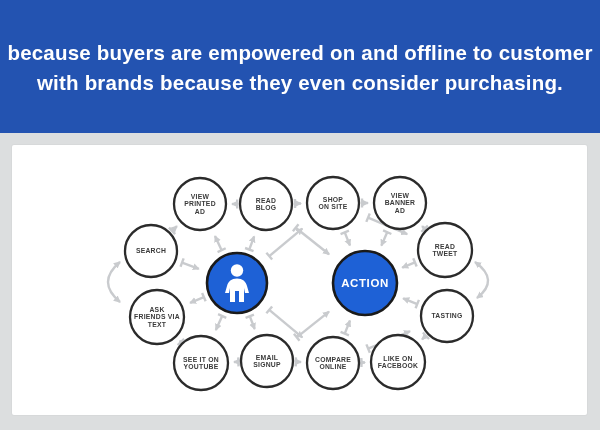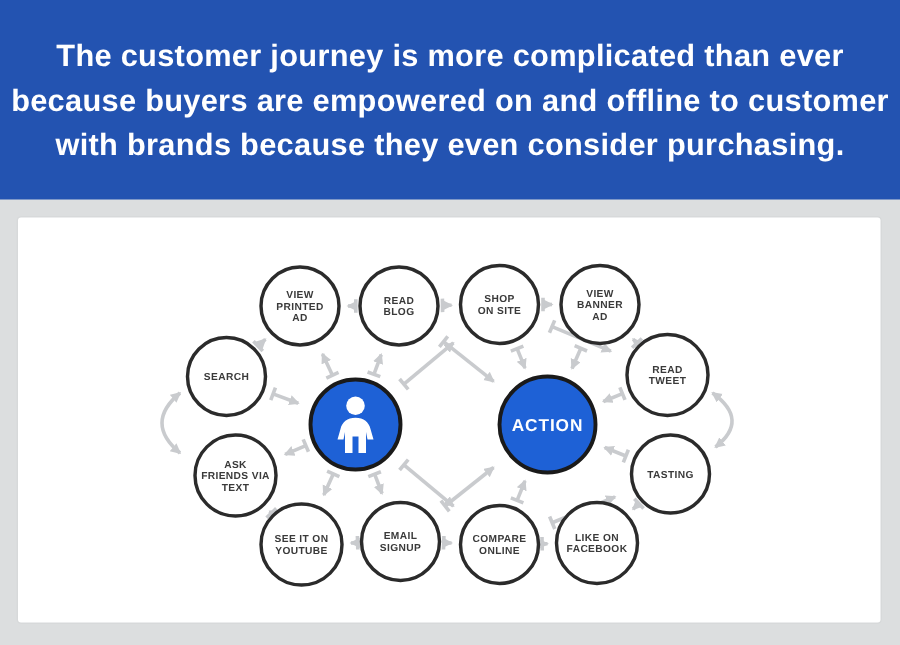--- a/index.html
+++ b/index.html
@@ -27,21 +27,20 @@
     box-shadow:0 0 0 1px rgba(0,0,0,0.02);
     text-align:right;
   }
   .card svg{position:absolute;left:0;top:0;width:575px;height:270px;display:block;}
 </style>
 </head>
 <body style="--page-bg: #dcdedf; --header-bg: #2353b1; --header-text: #ffffff; --card-bg: #ffffff;">
 
 <div class="page">
   <div class="banner">
-    <div class="banner-line">The customer journey is more complicated than ever</div>
     <div class="banner-line">because buyers are empowered on and offline to customer</div>
     <div class="banner-line">with brands because they even consider purchasing.</div>
   </div>
   <div class="card">
     <svg id="diagram" xmlns="http://www.w3.org/2000/svg" viewBox="0 0 575 270">
         <defs>
           <marker id="ah" markerWidth="8" markerHeight="8" refX="6" refY="3.5" orient="auto" markerUnits="userSpaceOnUse">
             <path d="M0,0 L7,3.5 L0,7 Z" fill="#c9cbce"></path>
           </marker>
           <marker id="ahr" markerWidth="8" markerHeight="8" refX="6" refY="3.5" orient="auto-start-reverse" markerUnits="userSpaceOnUse">

